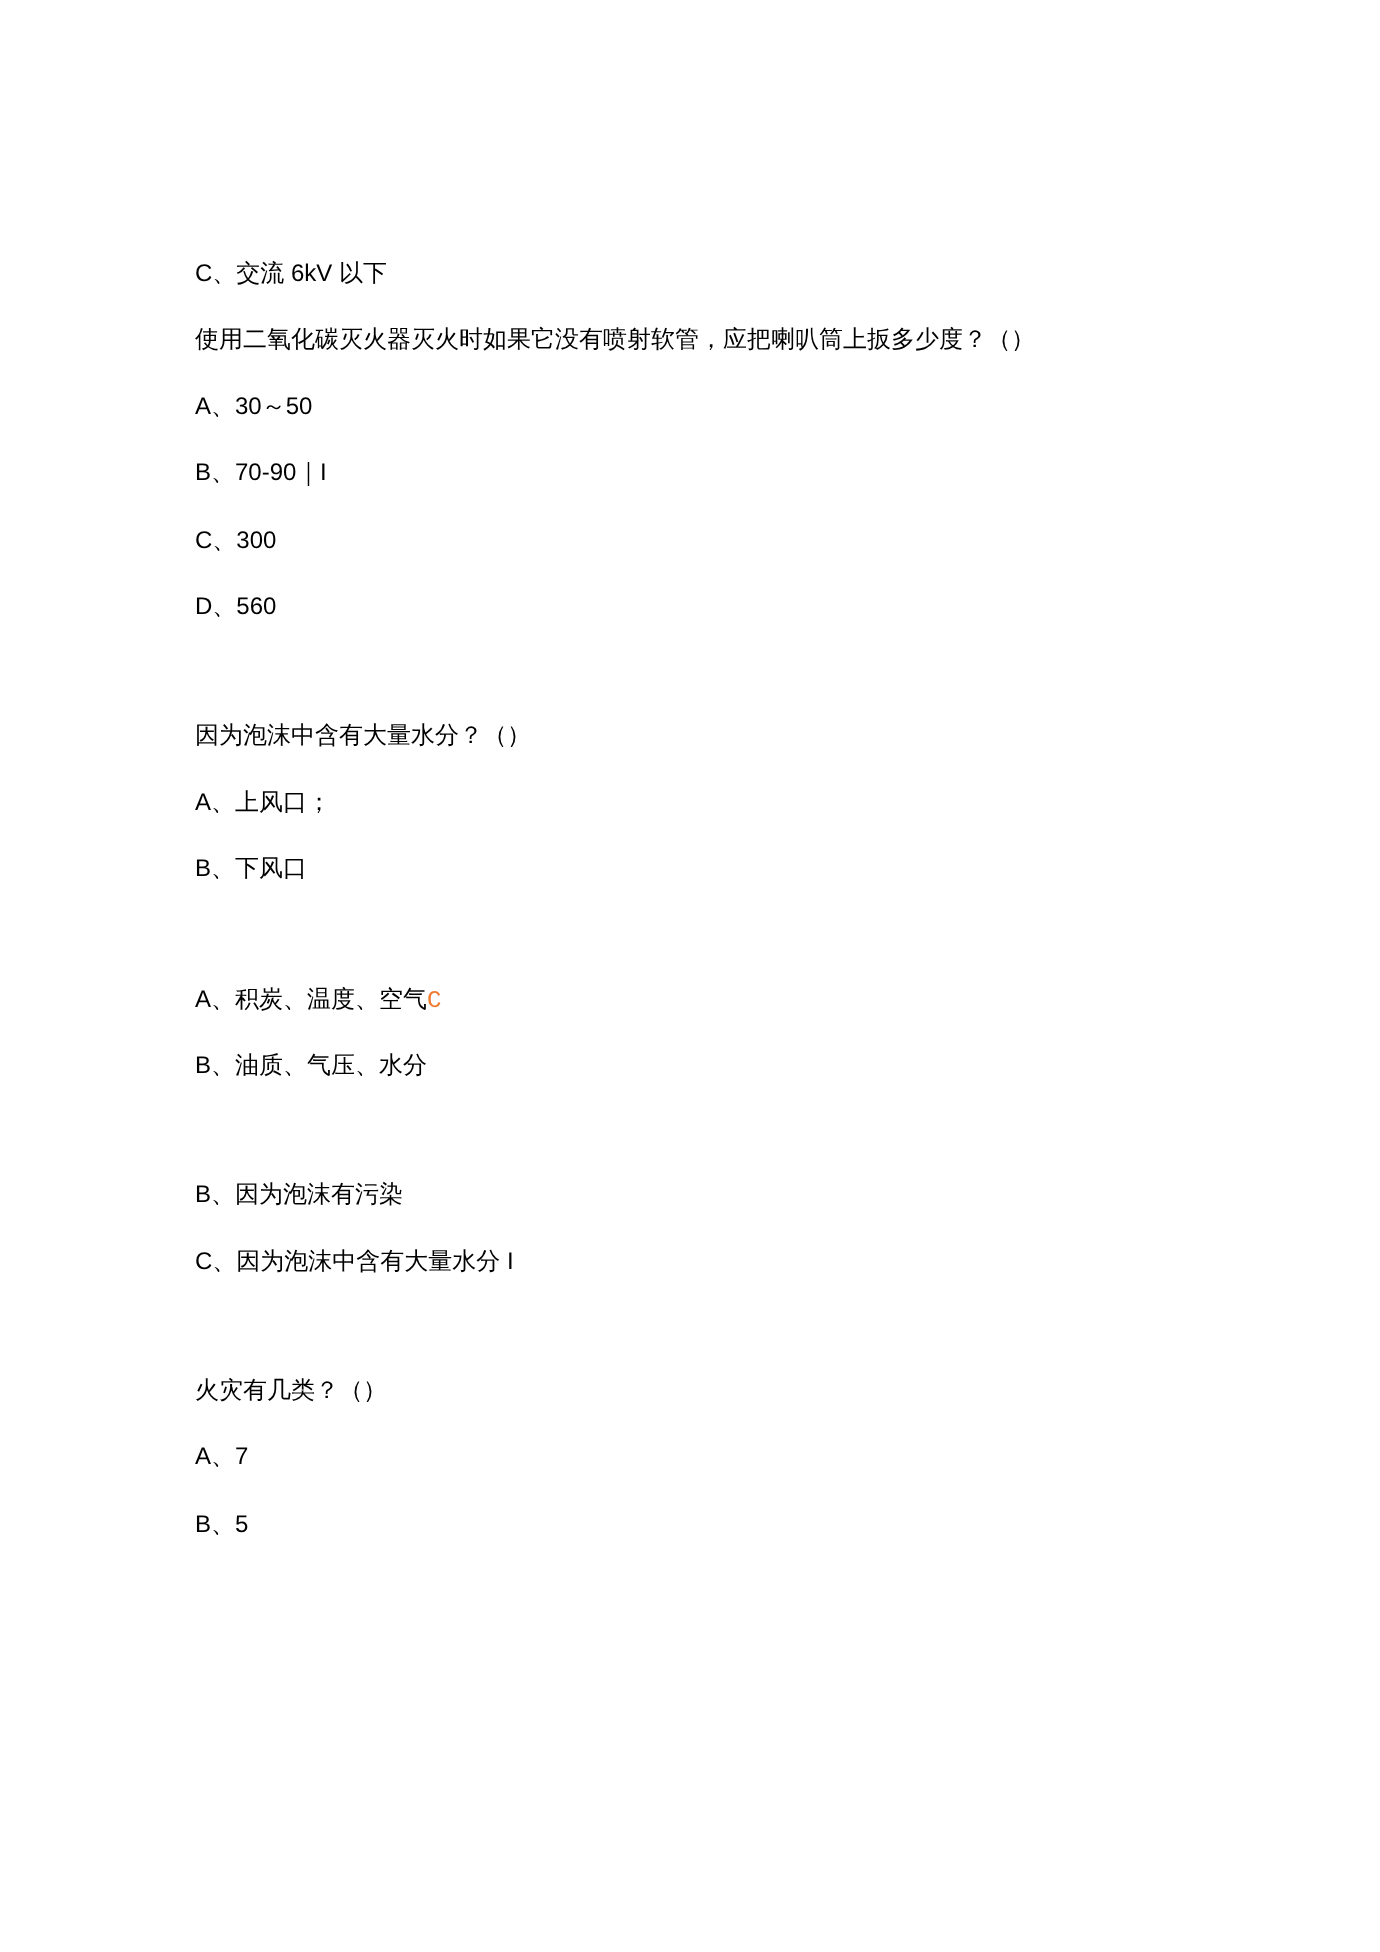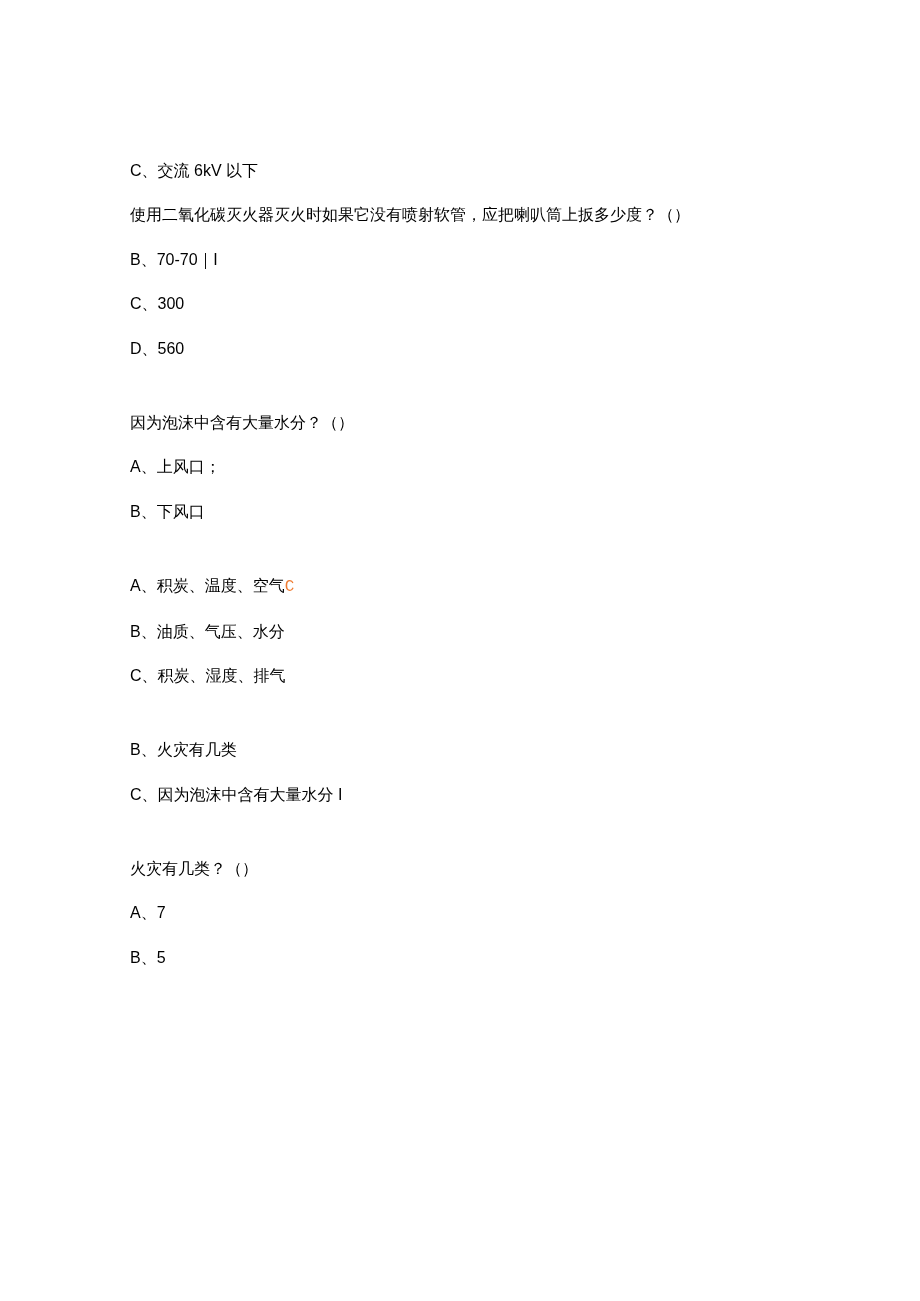--- a/index.html
+++ b/index.html
@@ -12,59 +12,59 @@
     width: 920px;
     min-height: 1301px;
     padding: 160px 130px 100px 130px;
     box-sizing: border-box;
     font-family: "Microsoft YaHei", "SimSun", Arial, sans-serif;
     font-size: 16px;
     color: #000000;
     line-height: 1.4;
   }
   .line {
-    margin: 0 0 22px 0;
+    margin: 12px 0 22px 0;
   }
   .gap {
     height: 30px;
   }
   .red {
     color: #ef7a2f;
     font-family: "Courier New", monospace;
   }
 </style>
 </head>
 <body>
 
 <div class="page">
 
   <p class="line">C、交流 6kV 以下</p>
 
   <p class="line">使用二氧化碳灭火器灭火时如果它没有喷射软管，应把喇叭筒上扳多少度？（）</p>
-  <p class="line">B、70-70｜I</p>
+  <p class="line">A、30～50</p>
+  <p class="line">B、70-90｜I</p>
   <p class="line">C、300</p>
   <p class="line">D、560</p>
 
   <div class="gap"></div>
 
   <p class="line">因为泡沫中含有大量水分？（）</p>
   <p class="line">A、上风口；</p>
   <p class="line">B、下风口</p>
 
   <div class="gap"></div>
 
   <p class="line">
     <span>A、积炭、温度、空气</span><span class="red">C</span>
   </p>
   <p class="line">B、油质、气压、水分</p>
-  <p class="line">C、积炭、湿度、排气</p>
 
   <div class="gap"></div>
 
-  <p class="line">B、火灾有几类</p>
+  <p class="line">B、因为泡沫有污染</p>
   <p class="line">C、因为泡沫中含有大量水分 I</p>
 
   <div class="gap"></div>
 
   <p class="line">火灾有几类？（）</p>
   <p class="line">A、7</p>
   <p class="line">B、5</p>
 
 </div>
 

